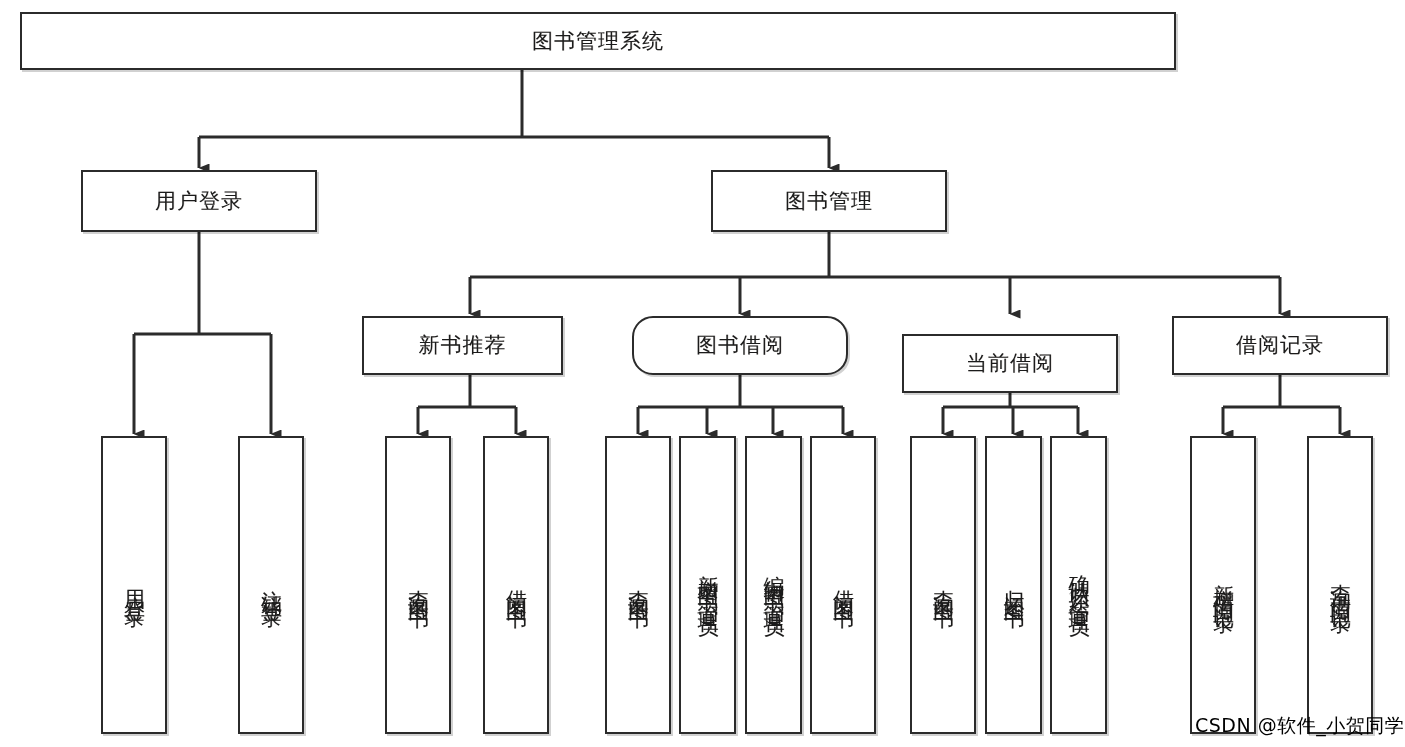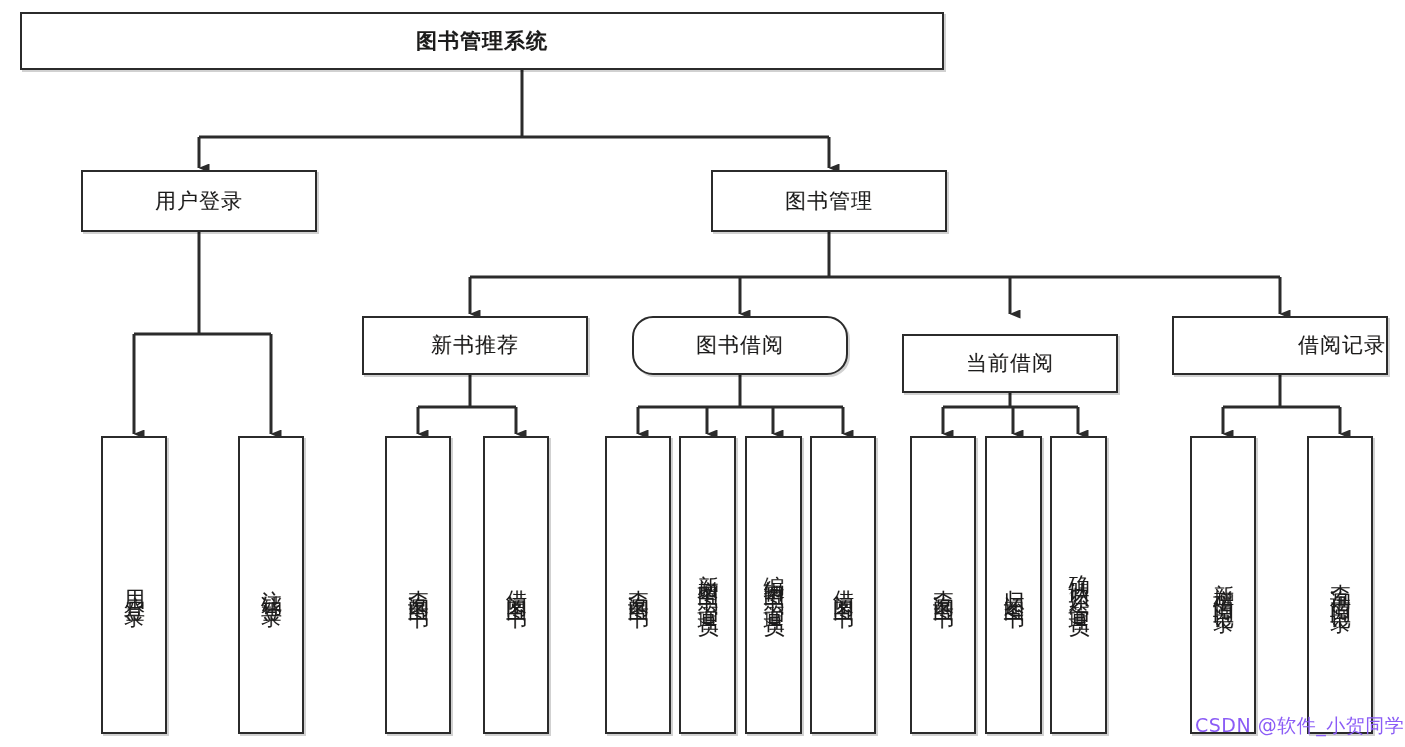--- a/index.html
+++ b/index.html
@@ -51,21 +51,21 @@
   }
   .node-box.vertical .node-label {
     writing-mode: vertical-rl;
     text-orientation: upright;
     letter-spacing: 6px;
     white-space: nowrap;
     font-size: 21px;
   }
   .watermark {
     position: absolute;
-    color: #8b5cf6;
+    color: #000000;
     font-size: 19px;
     letter-spacing: 0.5px;
     white-space: nowrap;
     pointer-events: none;
     text-align: center;
   }
 </style>
 </head>
 <body>
 
@@ -108,39 +108,39 @@
         <line x1="943" y1="407" x2="943" y2="434" marker-end="url(#arrowhead)"></line>
         <line x1="1013" y1="407" x2="1013" y2="434" marker-end="url(#arrowhead)"></line>
         <line x1="1078" y1="407" x2="1078" y2="434" marker-end="url(#arrowhead)"></line>
         <line x1="1223" y1="407" x2="1340" y2="407"></line>
         <line x1="1223" y1="407" x2="1223" y2="434" marker-end="url(#arrowhead)"></line>
         <line x1="1340" y1="407" x2="1340" y2="434" marker-end="url(#arrowhead)"></line>
       </g>
   </svg>
 
   <div id="nodes-layer">
-      <div class="node-box" style="left: 20px; top: 12px; width: 924px; height: 58px; font-weight: bold;">
+      <div class="node-box" style="left: 20px; top: 12px; width: 1156px; height: 58px;">
         <span class="node-label">图书管理系统</span>
       </div>
       <div class="node-box" style="left: 81px; top: 170px; width: 236px; height: 62px;">
         <span class="node-label">用户登录</span>
       </div>
       <div class="node-box" style="left: 711px; top: 170px; width: 236px; height: 62px; text-align: right;">
         <span class="node-label">图书管理</span>
       </div>
-      <div class="node-box" style="left: 362px; top: 316px; width: 226px; height: 59px;">
+      <div class="node-box" style="left: 362px; top: 316px; width: 201px; height: 59px;">
         <span class="node-label">新书推荐</span>
       </div>
       <div class="node-box" style="left: 632px; top: 316px; width: 216px; height: 59px; border-radius: 21px;">
         <span class="node-label">图书借阅</span>
       </div>
       <div class="node-box" style="left: 902px; top: 316px; width: 216px; height: 59px; margin-top: 18px;">
         <span class="node-label">当前借阅</span>
       </div>
-      <div class="node-box" style="left: 1172px; top: 316px; width: 216px; height: 59px; justify-content: flex-end;">
+      <div class="node-box" style="left: 1172px; top: 316px; width: 216px; height: 59px;">
         <span class="node-label">借阅记录</span>
       </div>
       <div class="node-box vertical" style="left: 101px; top: 436px; width: 66px; height: 298px;">
         <span class="node-label">用户登录</span>
       </div>
       <div class="node-box vertical" style="left: 238px; top: 436px; width: 66px; height: 298px;">
         <span class="node-label">注销登录</span>
       </div>
       <div class="node-box vertical" style="left: 385px; top: 436px; width: 66px; height: 298px;">
         <span class="node-label">查询图书</span>

